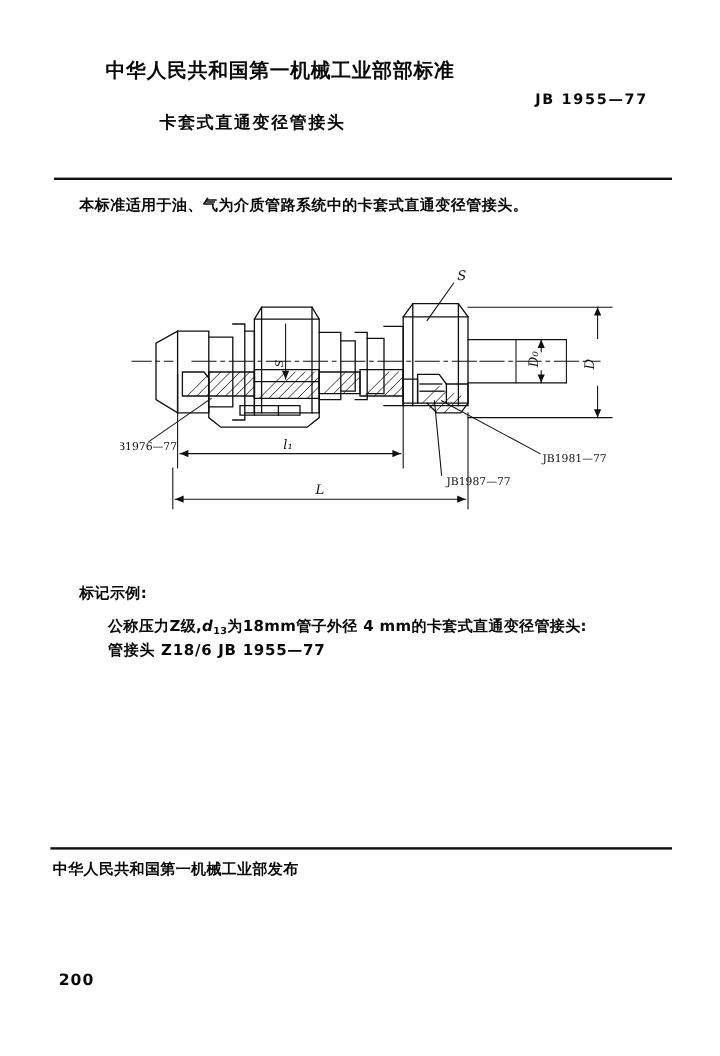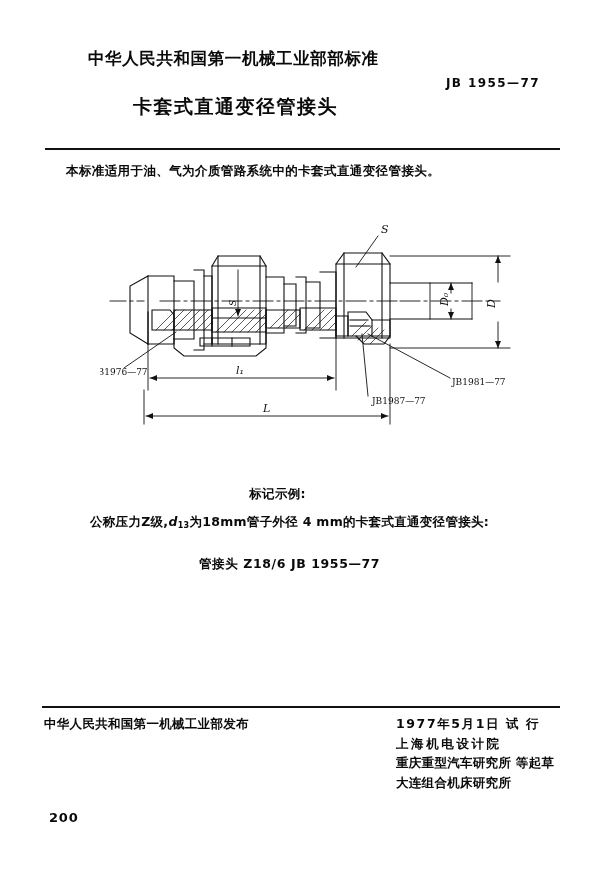--- a/index.html
+++ b/index.html
@@ -41,21 +41,21 @@
     top: 76px;
     font-size: 12px;
     font-weight: bold;
     letter-spacing: 1.4px;
     white-space: nowrap;
   }
   .hdr-title {
     position: absolute;
     left: 133px;
     top: 94px;
-    font-size: 19px;
+    font-size: 14px;
     font-weight: bold;
     letter-spacing: 1.5px;
     white-space: nowrap;
     text-align: center;
   }
   .rule-top {
     position: absolute;
     left: 45px;
     top: 148px;
     width: 515px;
@@ -85,30 +85,29 @@
   .figure svg { display: block; }
 
   
   .mark-block {
     position: absolute;
     left: 66px;
     top: 486px;
     font-size: 12.5px;
     font-weight: bold;
     letter-spacing: 0.3px;
-    text-align: center;
   }
   .mark-title { white-space: nowrap; }
   .mark-l1 {
     margin-top: 11px;
     margin-left: 24px;
     white-space: nowrap;
   }
   .mark-l2 {
-    margin-top: 25px;
+    margin-top: 3px;
     margin-left: 24px;
     white-space: nowrap;
     letter-spacing: 0.6px;
   }
   .mark-l1 i { font-style: italic; }
   .mark-l1 sub {
     font-size: 8px;
     font-style: normal;
     vertical-align: -2px;
   }
@@ -320,22 +319,16 @@
       <span>公称压力Z级,</span><i>d</i><sub>13</sub><span>为18mm管子外径 4 mm的卡套式直通变径管接头:</span>
     </div>
     <div class="mark-l2">管接头   Z18/6   JB 1955—77</div>
   </div>
 
   <div class="rule-bottom"></div>
 
   <div class="ft-left-1">中华人民共和国第一机械工业部发布</div>
 
 
-  <div class="ft-right">
-    <div class="ft-r1">1977年5月1日 试 行</div>
-    <div class="ft-r2">上海机电设计院</div>
-    <div class="ft-r3">重庆重型汽车研究所 等起草</div>
-    <div class="ft-r4">大连组合机床研究所</div>
-  </div>
 
   <div class="pageno">200</div>
 
 </div>
 
 </body></html>

